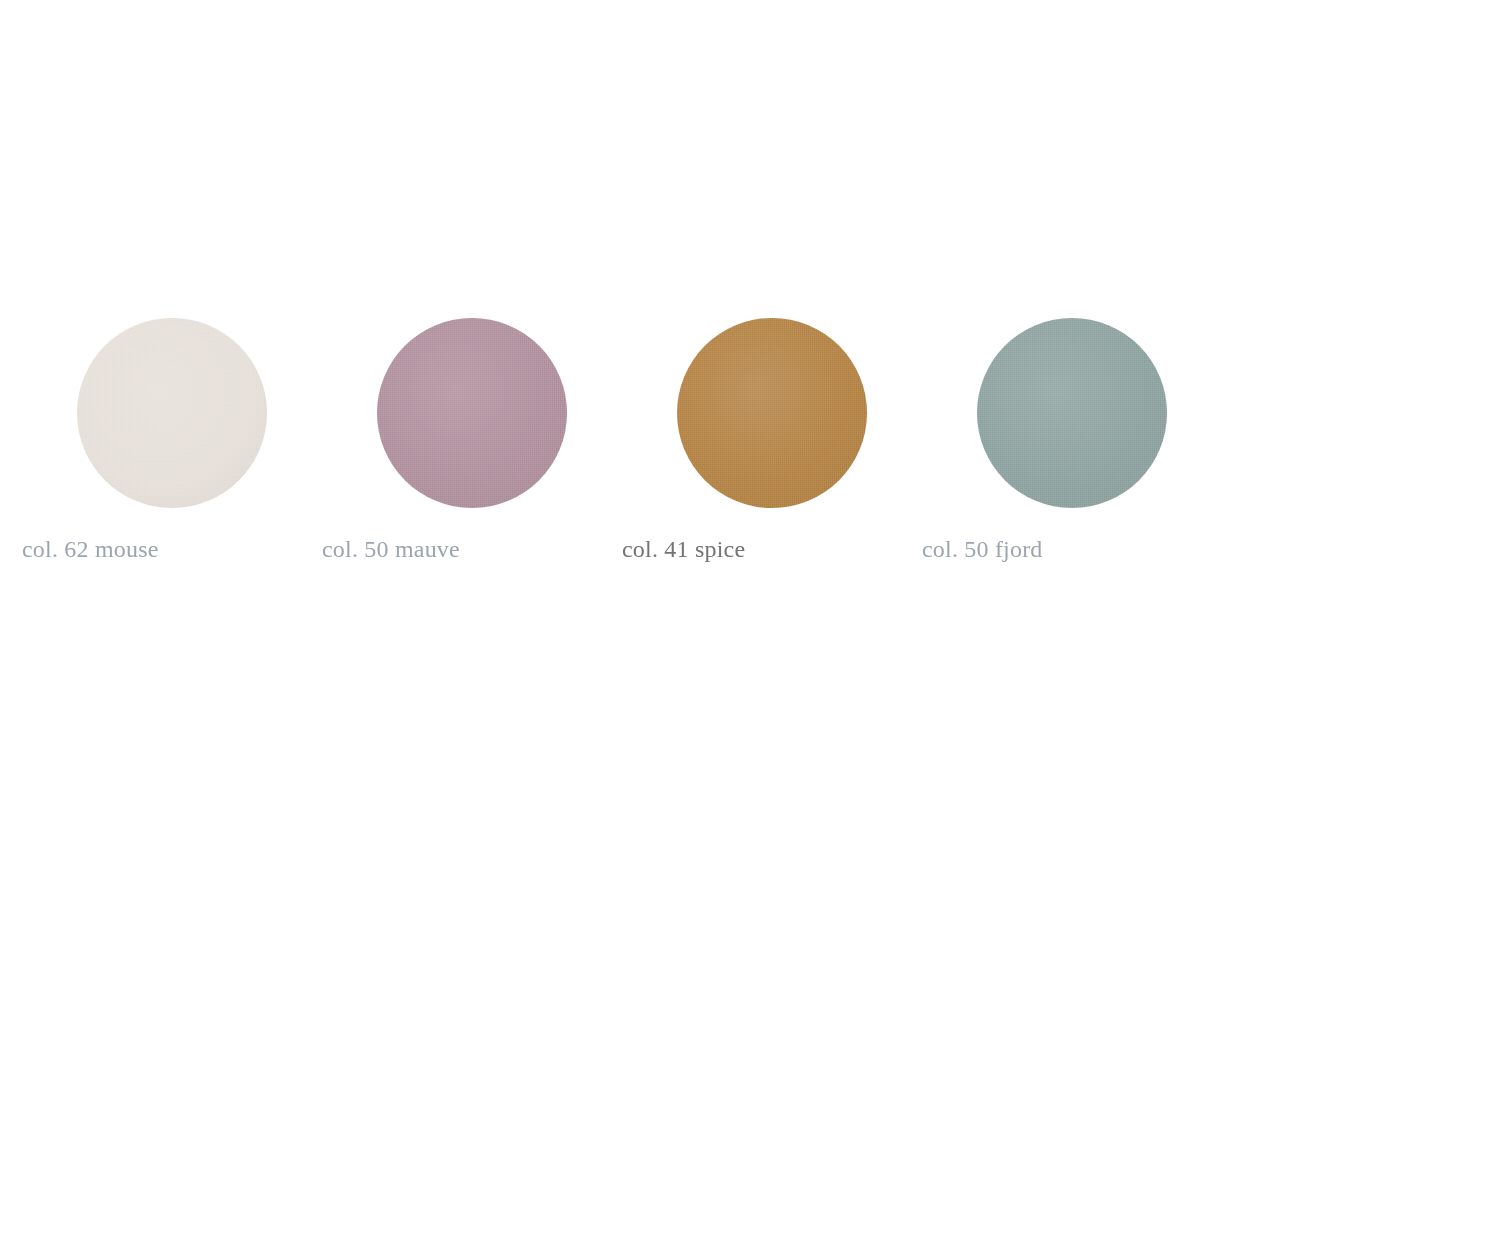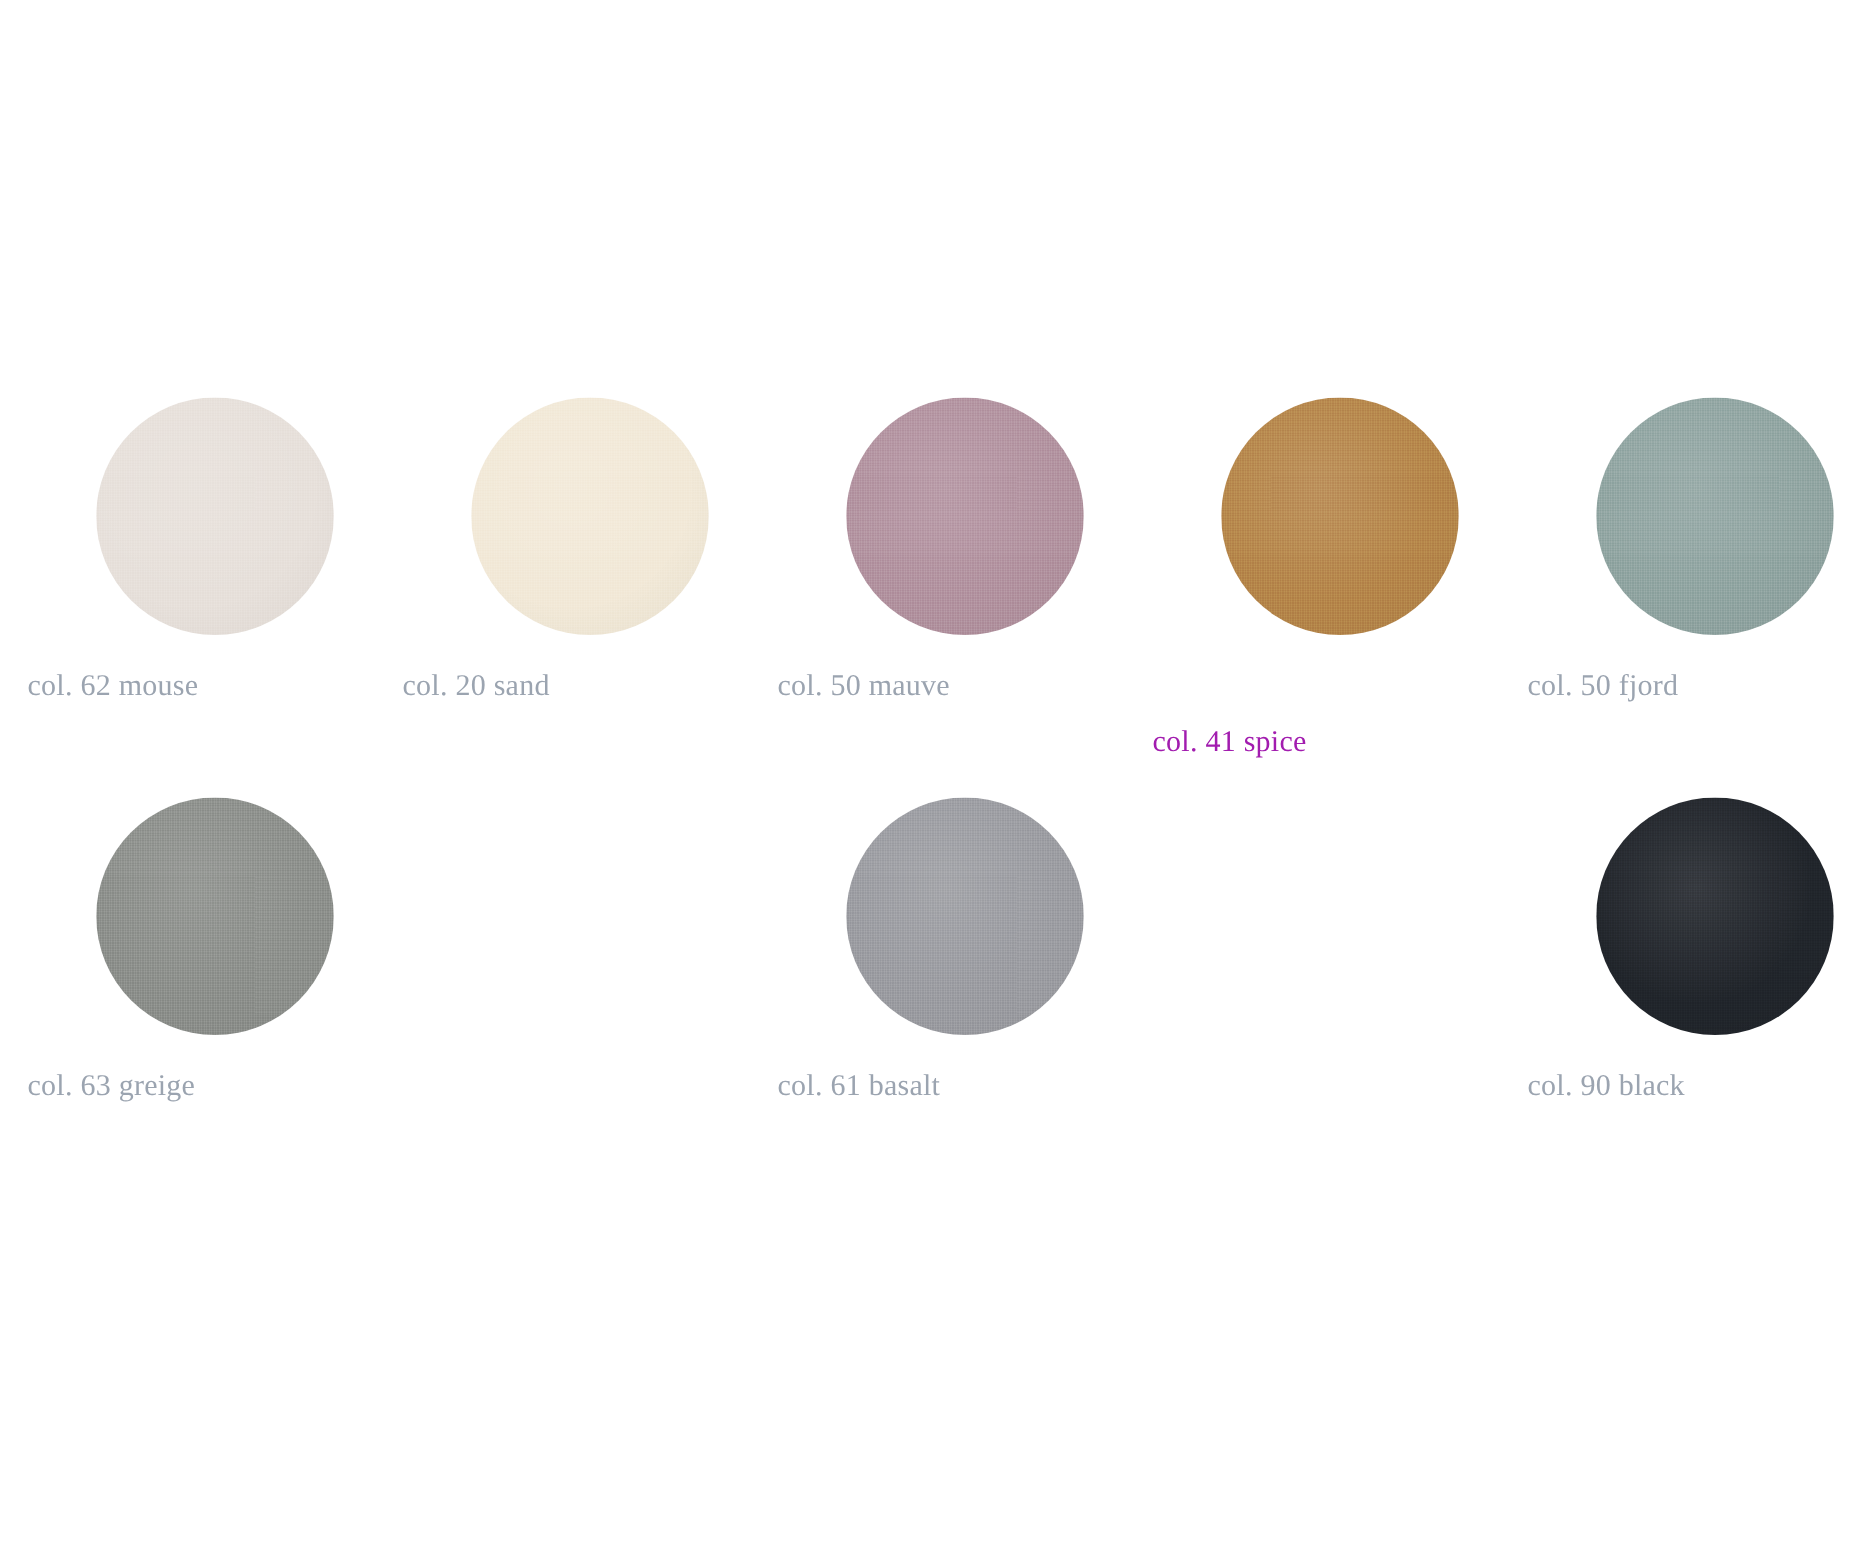--- a/index.html
+++ b/index.html
@@ -89,64 +89,32 @@
 
 <div id="swatch-board">
 
   <div class="swatch-row" id="swatch-row-1">
 
     <div class="swatch-cell">
       <div class="swatch-disc" style="background-color: rgb(231, 224, 218);"></div>
       <div class="swatch-label" style="color: rgb(155, 164, 176);">col. 62 mouse</div>
     </div>
 
-    <div class="swatch-cell">
-      <div class="swatch-disc" style="background-color: rgb(241, 233, 215);"></div>
-      <div class="swatch-label" style="color: rgb(155, 164, 176);">col. 20 sand</div>
-    </div>
 
     <div class="swatch-cell">
       <div class="swatch-disc" style="background-color: rgb(178, 146, 159);"></div>
       <div class="swatch-label" style="color: rgb(155, 164, 176);">col. 50 mauve</div>
     </div>
 
     <div class="swatch-cell">
       <div class="swatch-disc" style="background-color: rgb(181, 133, 74);"></div>
-      <div class="swatch-label" style="color: #a21caf; margin-top: 45px;">col. 41 spice</div>
+      <div class="swatch-label" style="color: #737373;">col. 41 spice</div>
     </div>
 
     <div class="swatch-cell">
       <div class="swatch-disc" style="background-color: rgb(144, 164, 161);"></div>
       <div class="swatch-label" style="color: rgb(155, 164, 176);">col. 50 fjord</div>
     </div>
 
   </div>
 
-  <div class="swatch-row" id="swatch-row-2">
-
-    <div class="swatch-cell">
-      <div class="swatch-disc" style="background-color: rgb(140, 143, 139);"></div>
-      <div class="swatch-label" style="color: rgb(155, 164, 176);">col. 63 greige</div>
-    </div>
-
-    <div class="swatch-cell is-empty">
-      
-      
-    </div>
-
-    <div class="swatch-cell">
-      <div class="swatch-disc" style="background-color: rgb(155, 156, 161);"></div>
-      <div class="swatch-label" style="color: rgb(155, 164, 176);">col. 61 basalt</div>
-    </div>
-
-    <div class="swatch-cell is-empty">
-      
-      
-    </div>
-
-    <div class="swatch-cell">
-      <div class="swatch-disc" style="background-color: rgb(33, 37, 43);"></div>
-      <div class="swatch-label" style="color: rgb(155, 164, 176);">col. 90 black</div>
-    </div>
-
-  </div>
 
 </div>
 
 </body></html>

